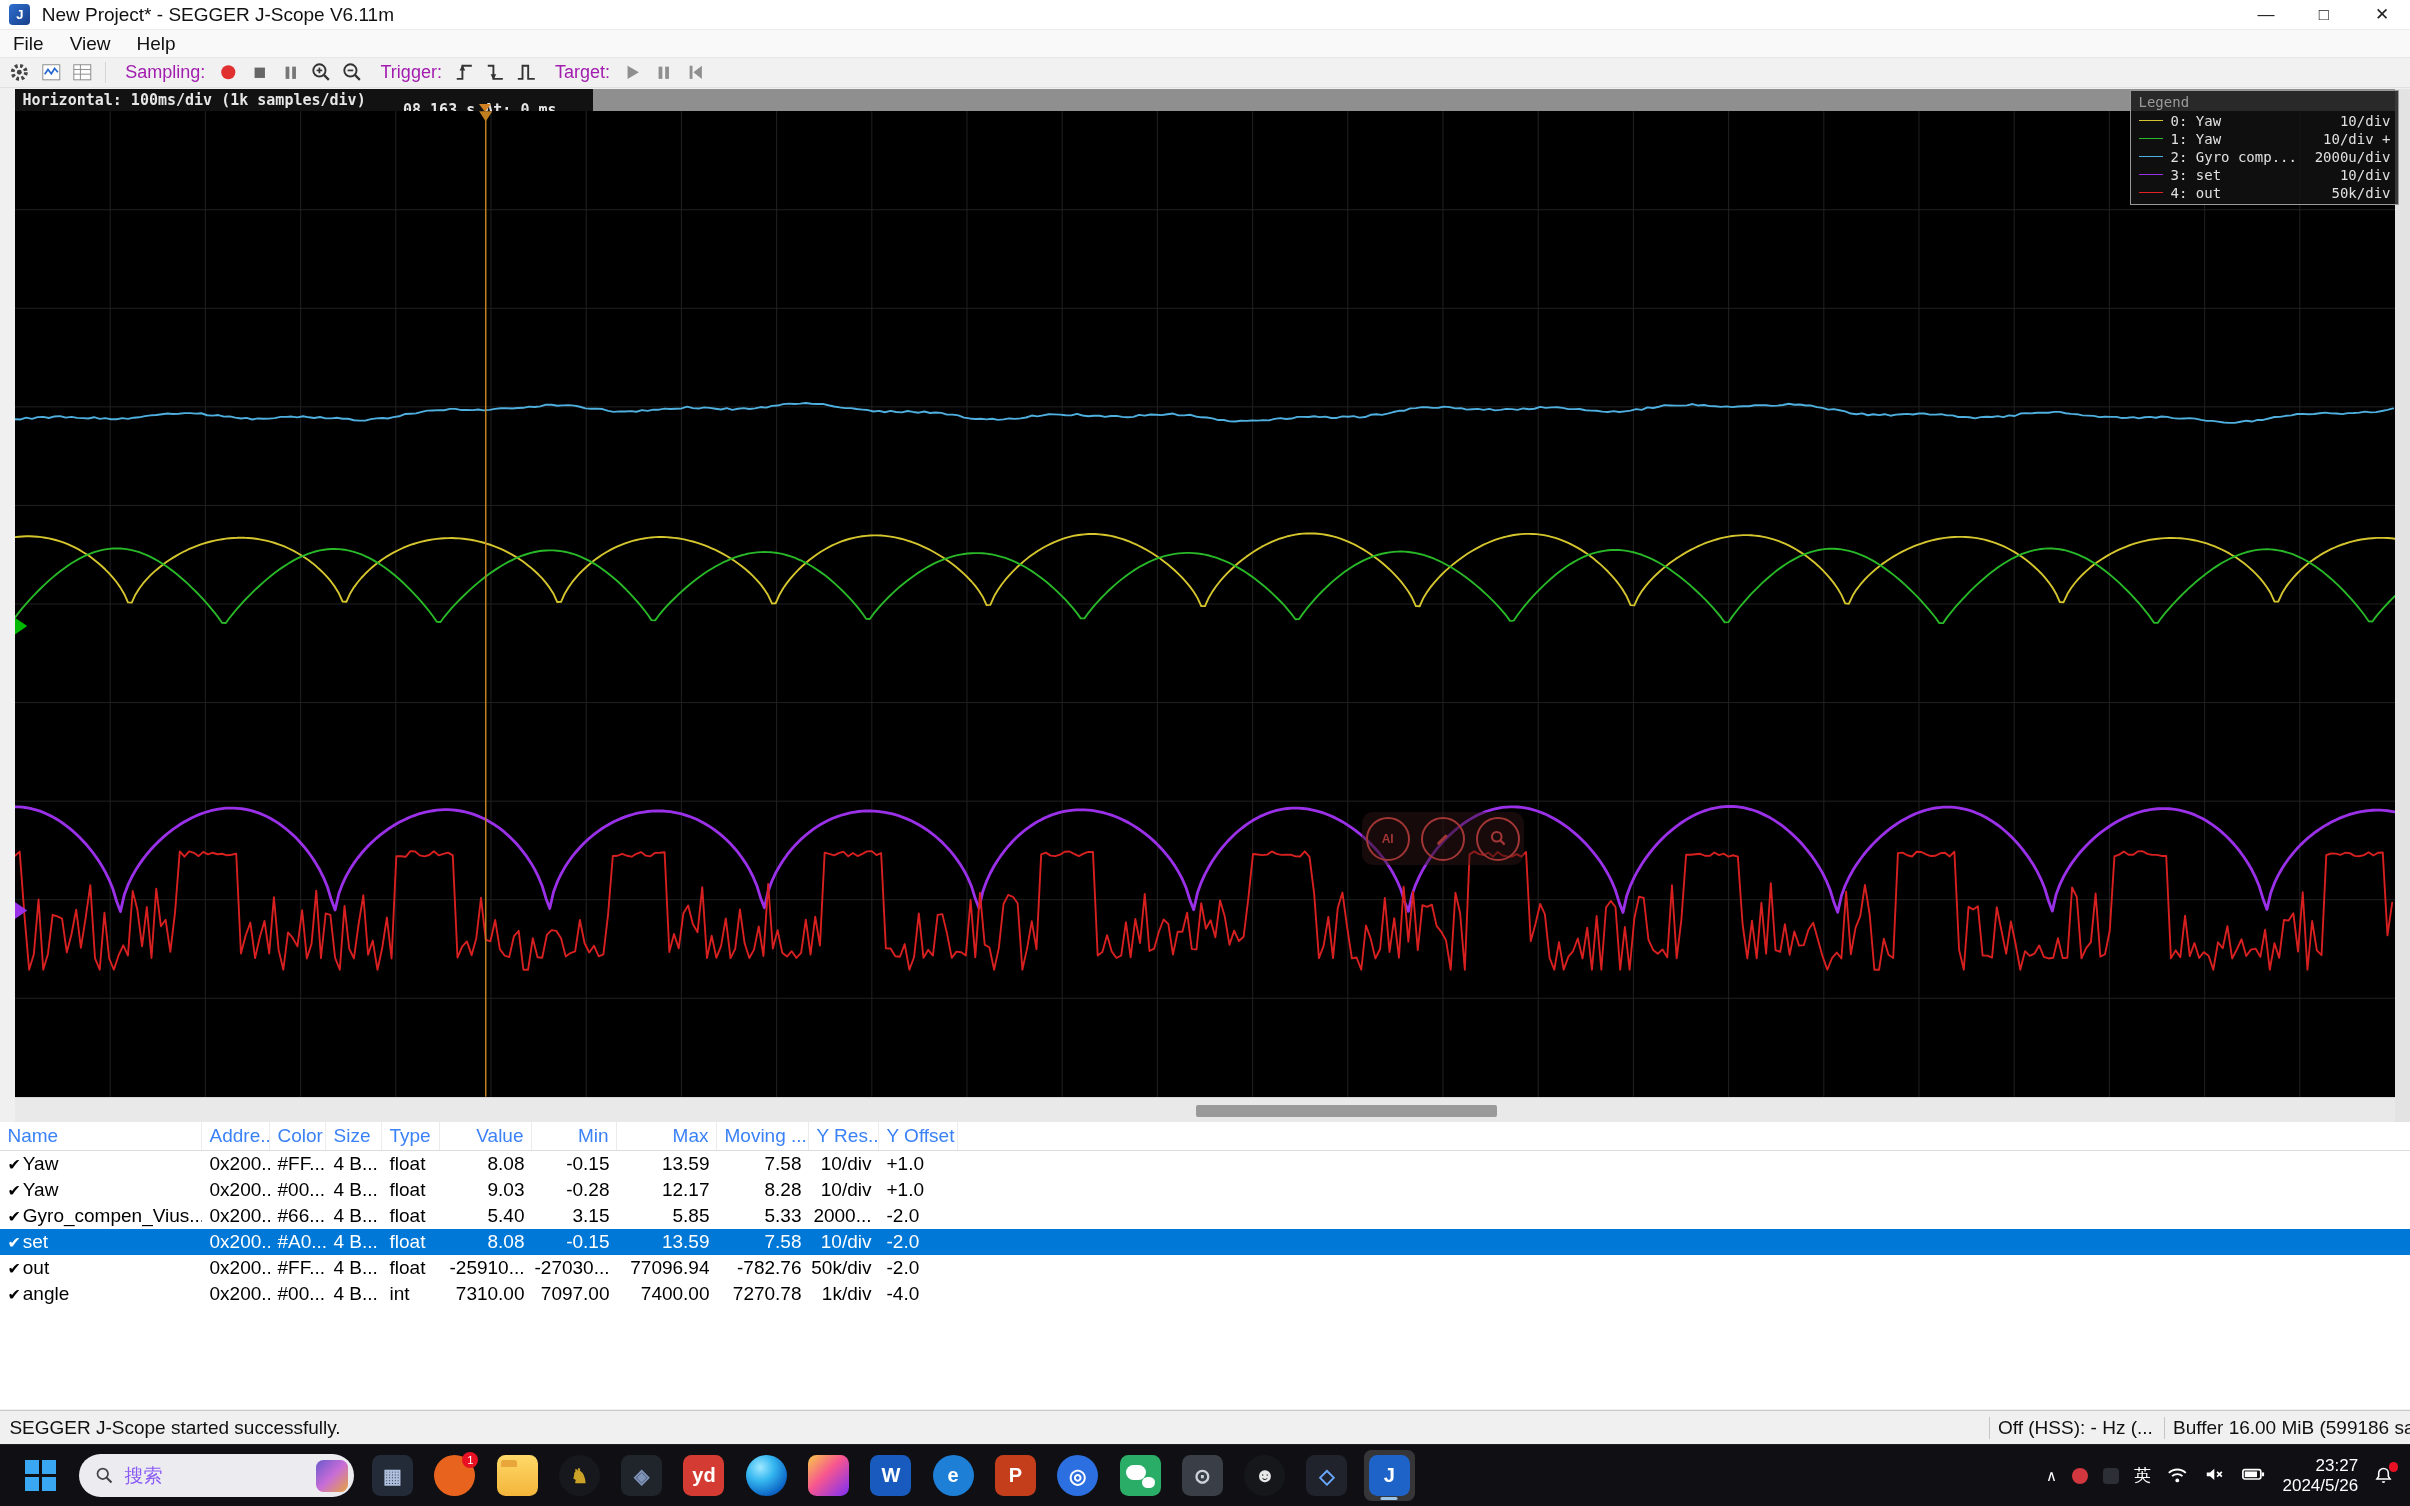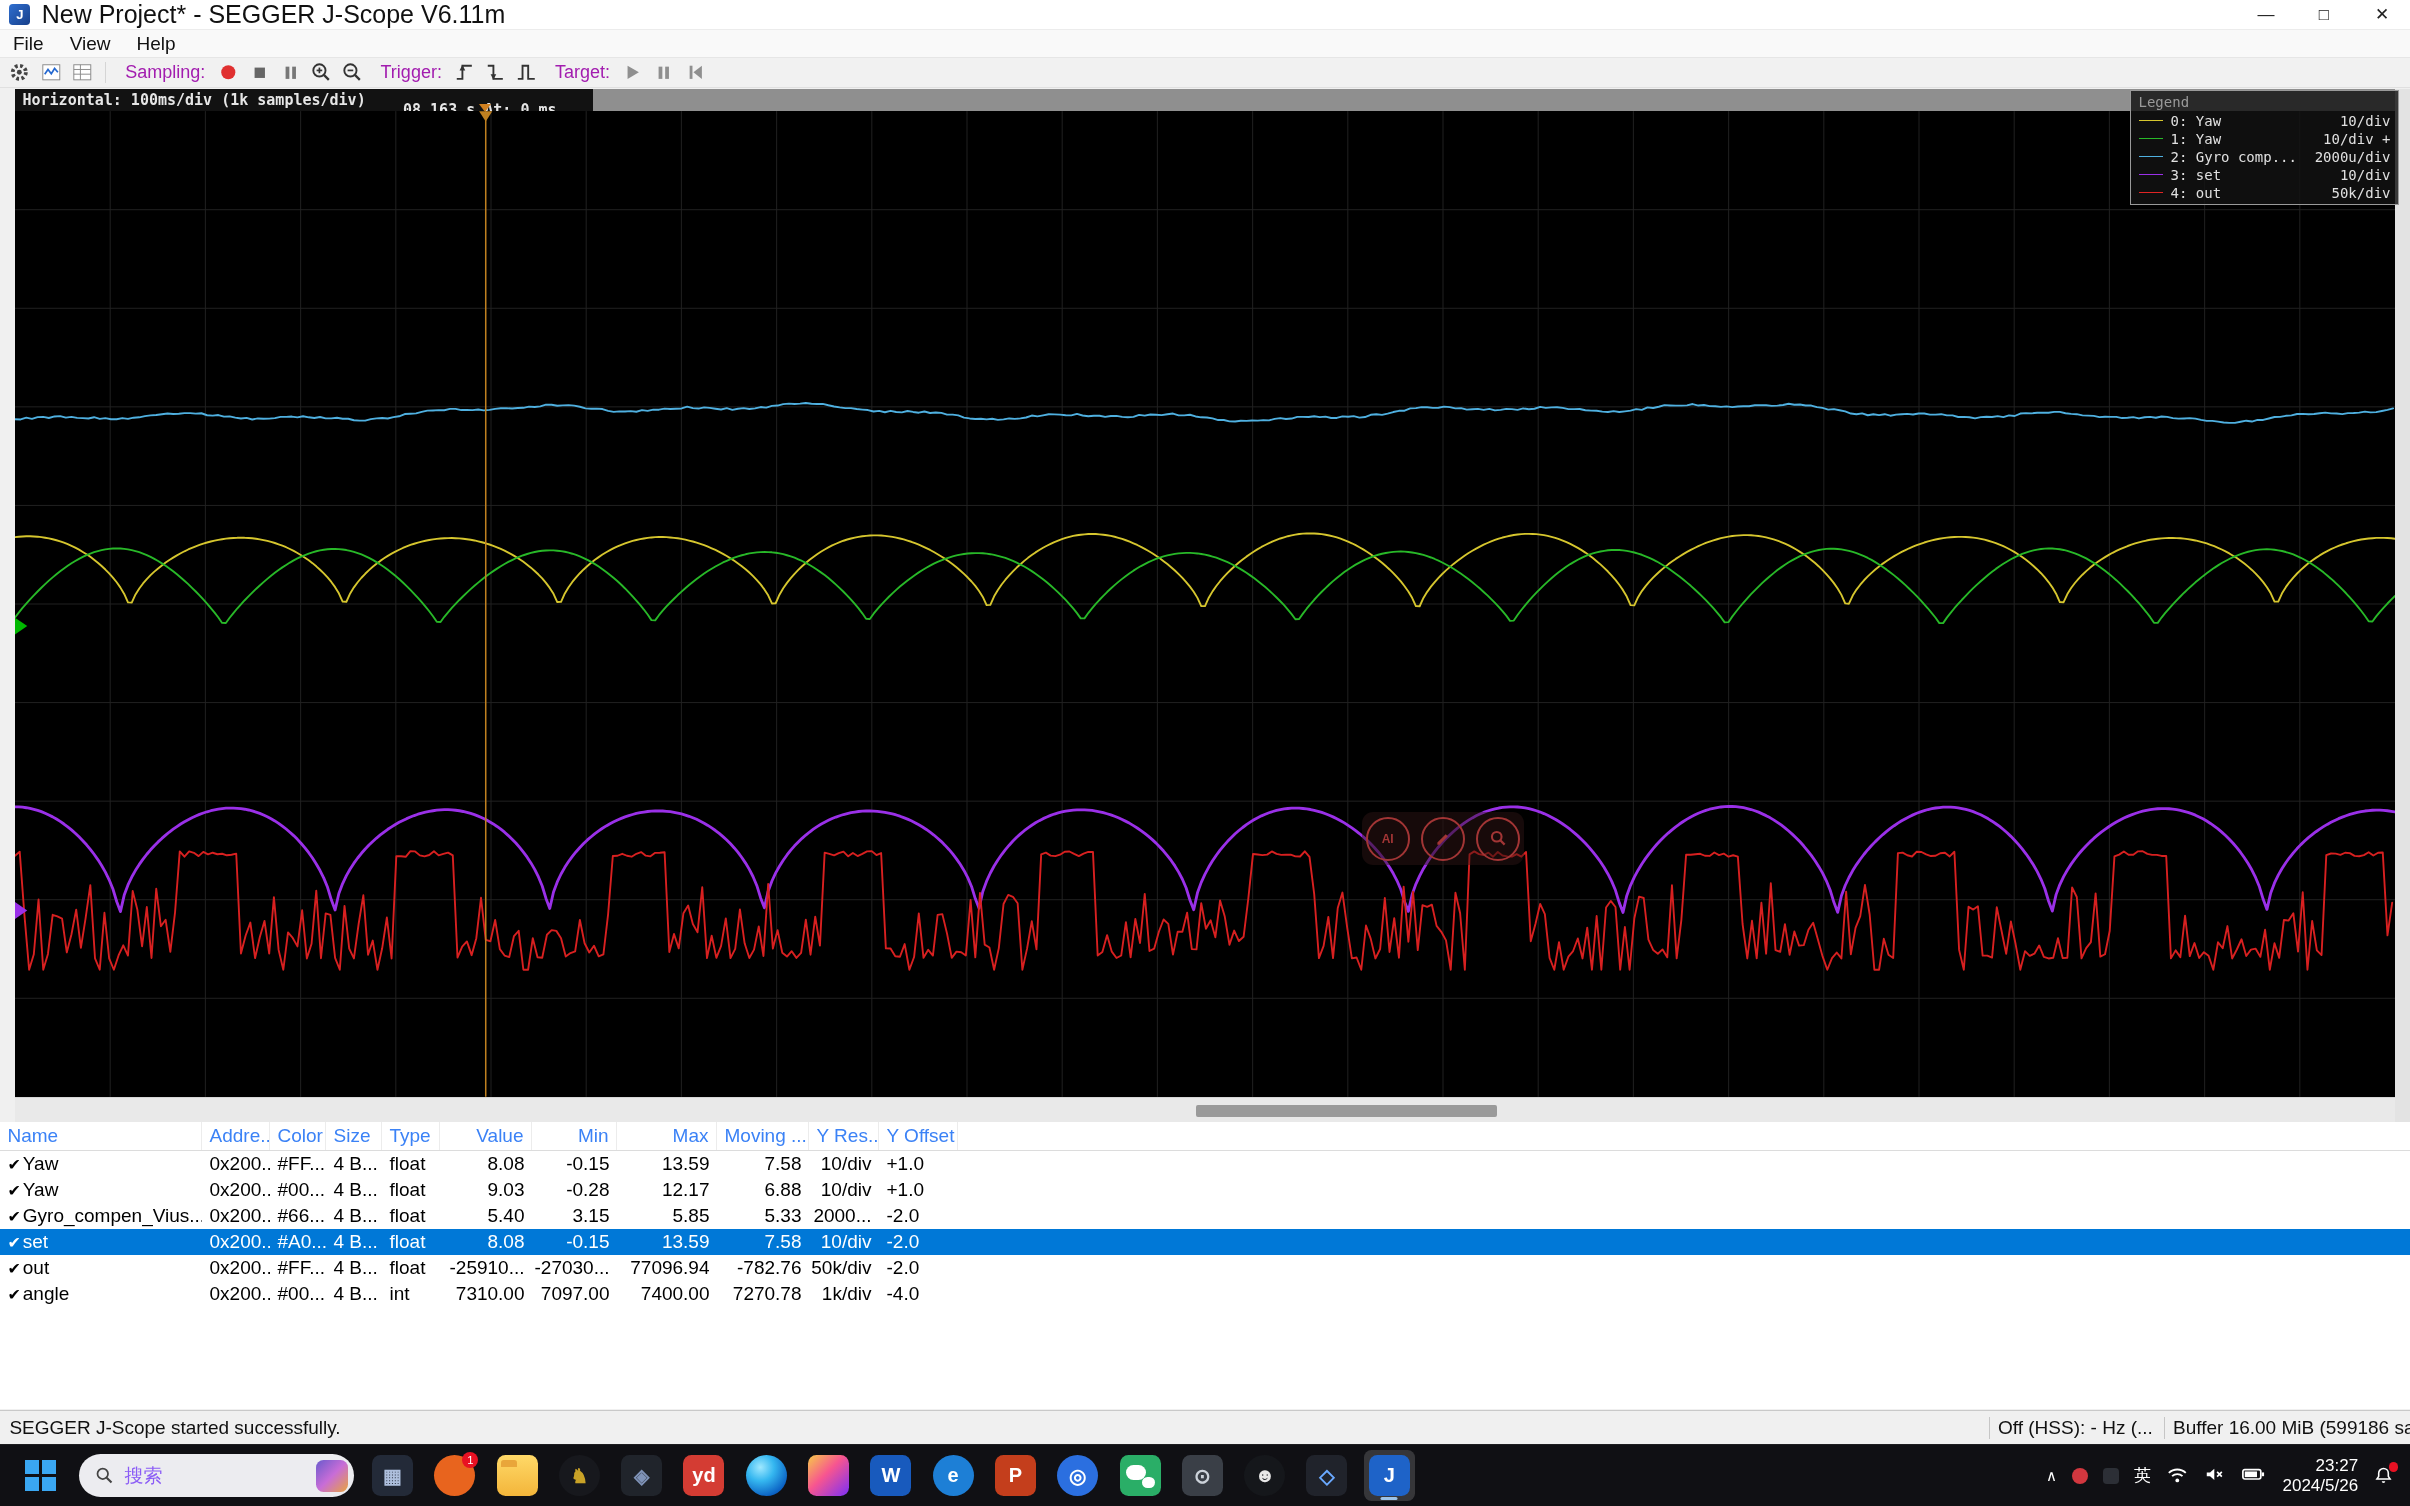--- a/index.html
+++ b/index.html
@@ -1,21 +1,21 @@
 <!DOCTYPE html>
 <html style="font-size:15px"><head>
 <meta charset="utf-8">
 <style>
   html,body{margin:0;padding:0;width:2411px;height:1507px;overflow:hidden;
     font-family:"Liberation Sans",sans-serif;background:#f0f0f0;position:relative;}
   .abs{position:absolute;}
   
   #titlebar{left:0;top:0;width:2411px;height:30px;background:#ffffff;display:flex;align-items:center;border-bottom:0.9px solid #ececec;box-sizing:border-box;}
   #app-icon{width:21px;height:21px;margin-left:9.4px;border-radius:3.8px;background:linear-gradient(135deg,#2f6fd0,#173f8a);color:#fff;font-size:13px;font-weight:bold;display:flex;align-items:center;justify-content:center;}
-  #title-text{margin-left:11.3px;font-size:25px;color:#111;}
+  #title-text{margin-left:11.3px;font-size:19px;color:#111;}
   #win-btns{margin-left:auto;display:flex;height:100%;}
   .win-btn{width:58px;height:100%;display:flex;align-items:center;justify-content:center;font-size:17px;color:#222;}
   #menubar{left:0;top:30px;width:2411px;height:28px;background:#f9f9f9;display:flex;align-items:center;border-bottom:0.9px solid #e6e6e6;box-sizing:border-box;}
   .menu-item{padding:0 13px;font-size:19px;color:#111;}
   #toolbar{left:0;top:58px;width:2411px;height:30px;background:#f1f1f1;display:flex;align-items:center;padding-left:7.5px;box-sizing:border-box;gap:6.6px;border-bottom:0.9px solid #e0e0e0;}
   .tb-label{font-size:18px;color:#a21caf;margin:0 3.8px 0 9.4px;}
   .tb-btn{width:24.5px;height:24.5px;display:flex;align-items:center;justify-content:center;}
   .vsep{width:0.9px;height:21px;background:#d5d5d5;margin:0 3.8px;}
   
   #scope-header{left:15px;top:89px;width:2380px;height:22.6px;background:#121212;font-family:"DejaVu Sans Mono",monospace;font-size:15px;color:#e6e6e6;font-weight:bold;}
@@ -337,21 +337,21 @@
           <span class="chk">✔</span>
           <span>Yaw</span>
         </div>
         <div class="cell l">0x200...</div>
         <div class="cell l">#00...</div>
         <div class="cell l">4 B...</div>
         <div class="cell l">float</div>
         <div class="cell r">9.03</div>
         <div class="cell r">-0.28</div>
         <div class="cell r">12.17</div>
-        <div class="cell r">6.88</div>
+        <div class="cell r">8.28</div>
         <div class="cell r">10/div</div>
         <div class="cell l">+1.0</div>
       </div>
       <div class="trow">
         <div class="cell l">
           <span class="chk">✔</span>
           <span>Gyro_compen_Vius...</span>
         </div>
         <div class="cell l">0x200...</div>
         <div class="cell l">#66...</div>

